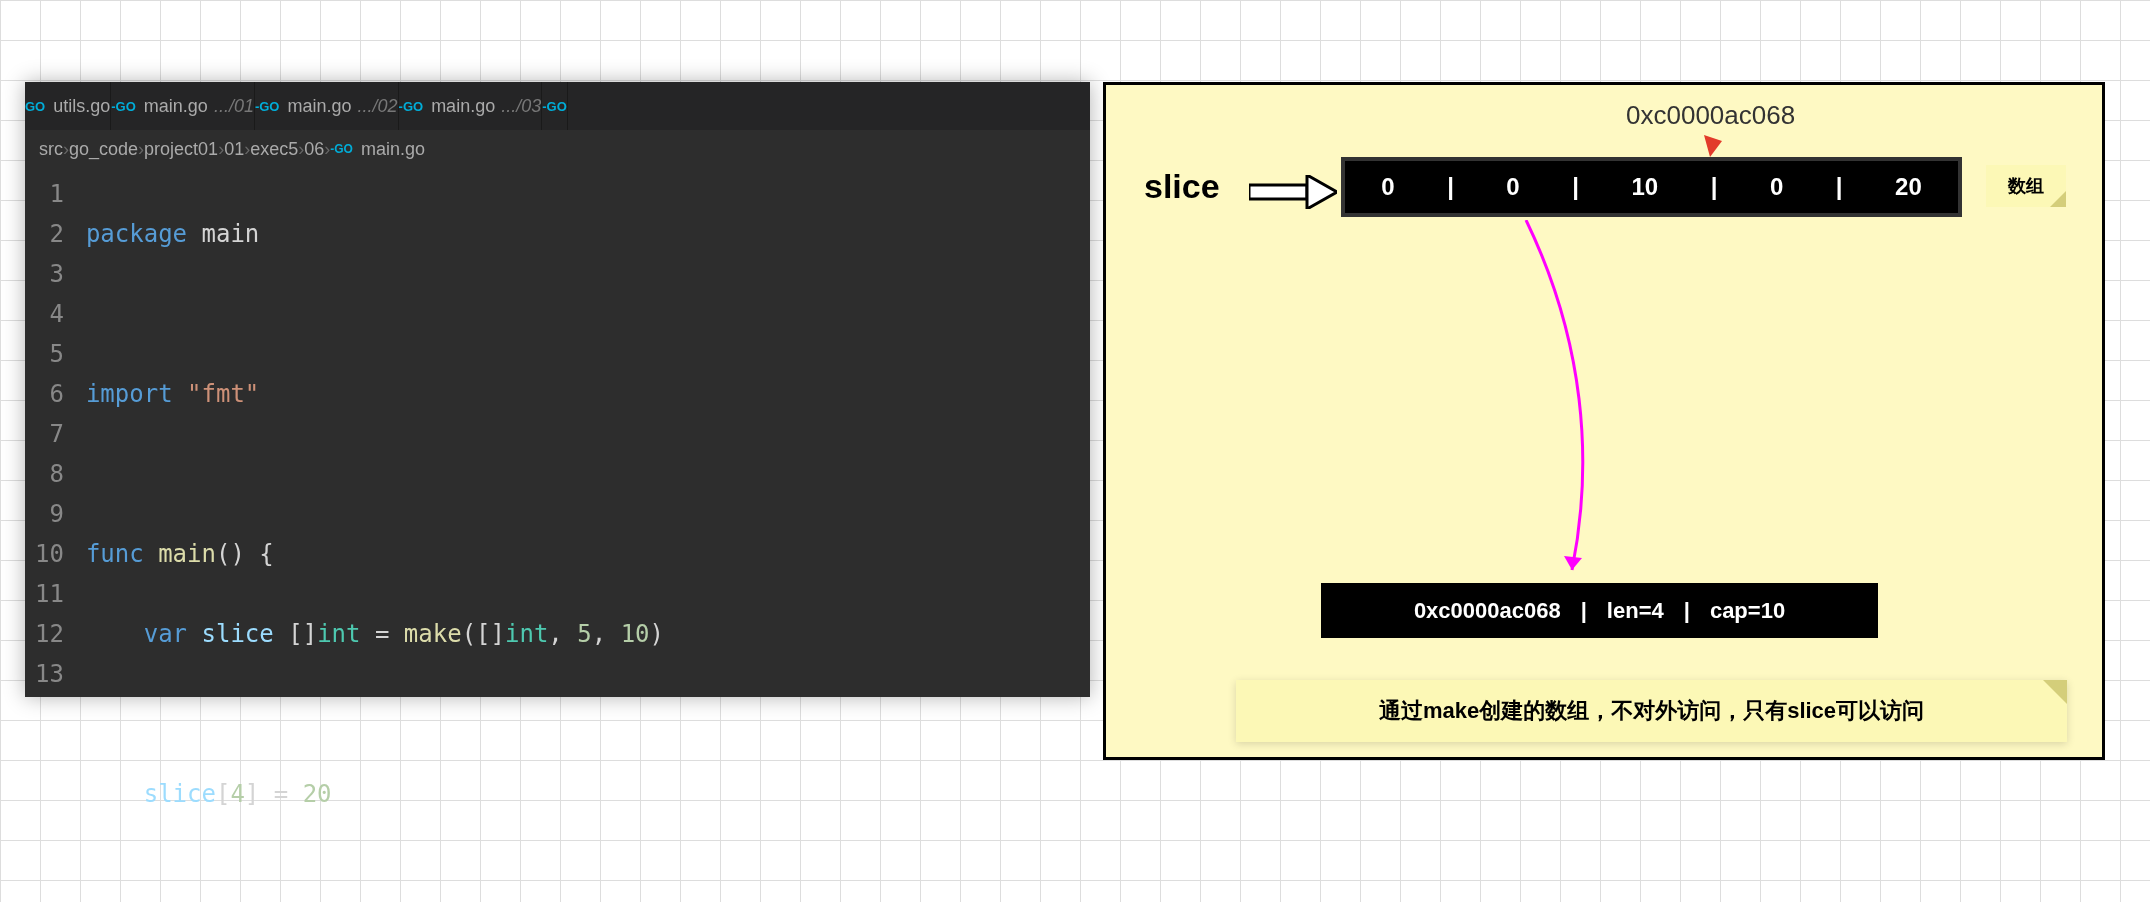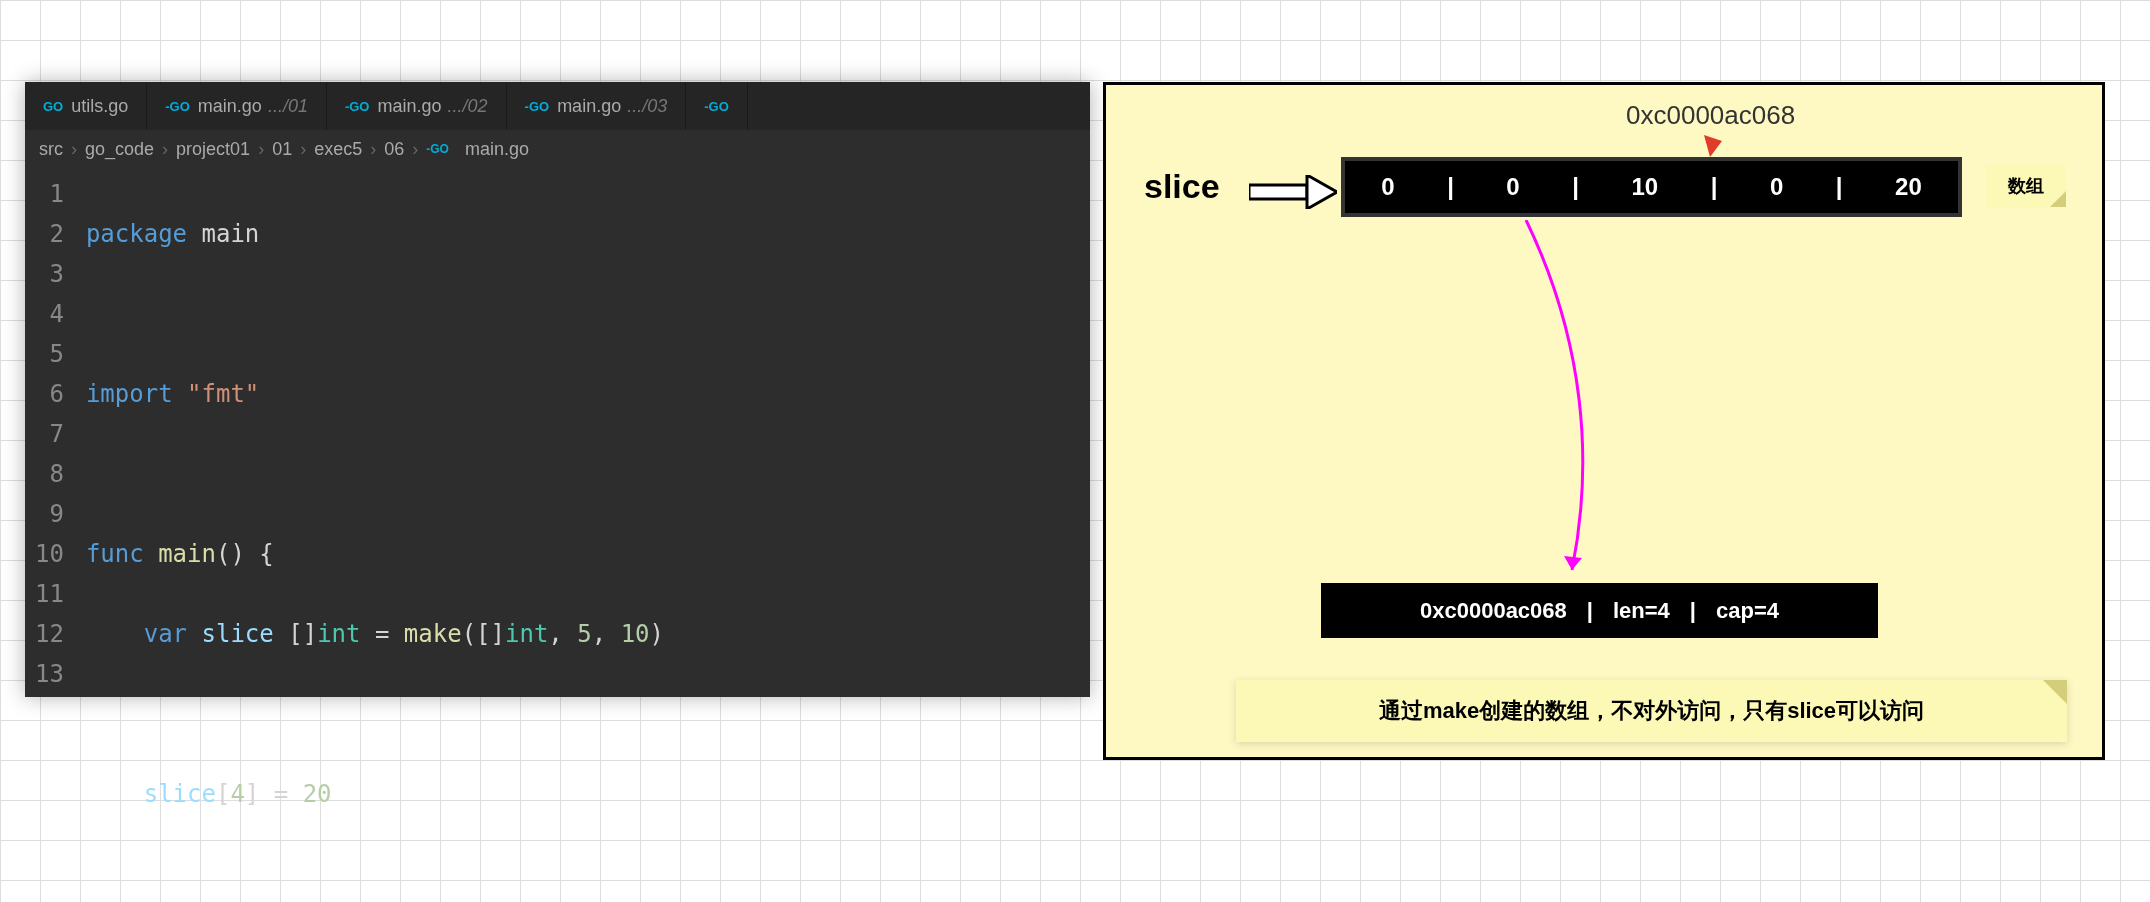--- a/index.html
+++ b/index.html
@@ -25,21 +25,21 @@
     }
     .tabs {
       display: flex;
       background: #252526;
       height: 48px;
       overflow: hidden;
     }
     .tab {
       display: flex;
       align-items: center;
-      padding: 0 18px;
+      padding: 0 0;
       color: #aaa;
       font-size: 18px;
       border-right: 1px solid #1a1a1a;
       white-space: nowrap;
     }
     .go-icon {
       color: #00ADD8;
       font-size: 13px;
       font-weight: bold;
       margin-right: 8px;
@@ -47,21 +47,21 @@
     }
     .tab-suffix { color: #777; margin-left: 6px; font-style: italic; }
     .breadcrumb {
       display: flex;
       align-items: center;
       height: 38px;
       padding: 0 14px;
       color: #aaa;
       font-size: 18px;
       background: #2d2d2d;
-      gap: 8px;
+      gap: 0;
     }
     .bc-sep { color: #666; }
     .code-area { display: flex; font-family: Menlo, Consolas, monospace; font-size: 24px; }
     .gutter {
       color: #888;
       text-align: right;
       padding: 6px 22px 6px 10px;
       line-height: 40px;
       user-select: none;
     }
@@ -299,19 +299,19 @@
   <svg class="magenta-line" width="120" height="370">
     <path d="M 2 0 C 60 120 70 240 48 350" stroke="#ff00ff" stroke-width="3" fill="none"></path>
     <polygon points="48,350 40,336 58,338" fill="#ff00ff"></polygon>
   </svg>
 
   <div class="slice-struct">
     <span>0xc0000ac068</span>
     <span class="cell-sep">|</span>
     <span>len=4</span>
     <span class="cell-sep">|</span>
-    <span>cap=4</span>
+    <span>cap=10</span>
   </div>
 
   <div class="note">
     <span>通过make创建的数组，不对外访问，只有slice可以访问</span>
   </div>
 </div>
 
 </body></html>

